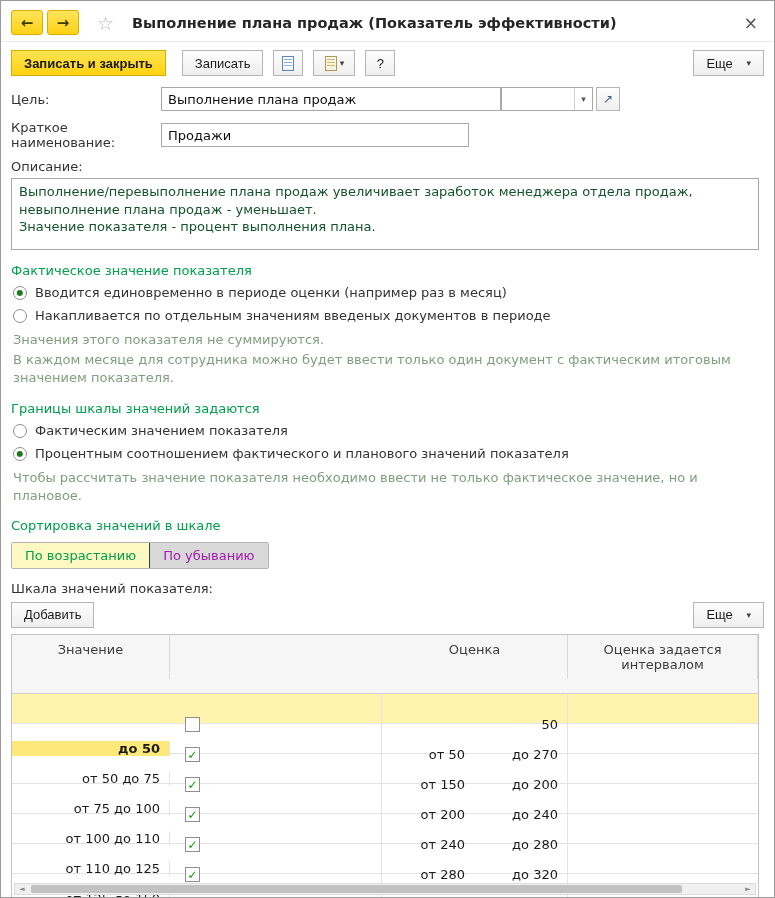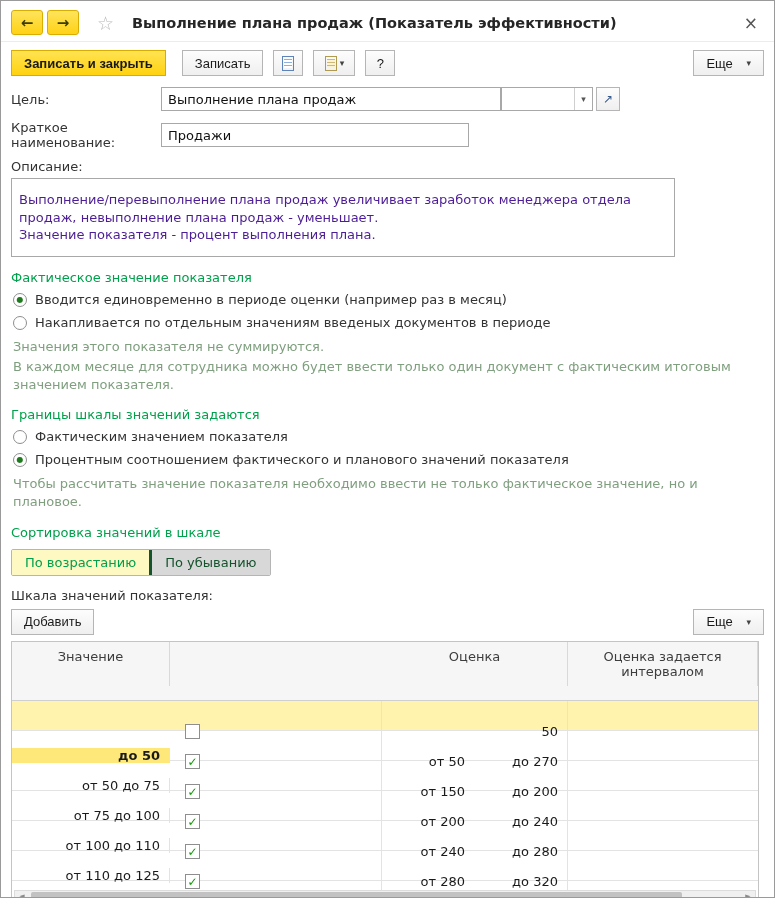--- a/index.html
+++ b/index.html
@@ -56,39 +56,39 @@
   }
   .inp-goal { width:340px; }
   .lbl-parent { margin-left:10px; width:116px; }
   .combo { width:92px; height:24px; border:1px solid #a8a8a8; background:#fff; display:flex; }
   .combo .combo-val { flex:1; }
   .combo .combo-dd { width:18px; border-left:1px solid #cfcfcf; display:flex; align-items:center; justify-content:center; font-size:9px; color:#555; cursor:pointer; }
   .open-btn { width:24px; height:24px; margin-left:3px; padding:0; font-size:12px; color:#3a5c8c; }
   .inp-short { width:308px; }
   .desc-label { margin:2px 0 4px 0; color:#333; }
   .textarea {
-    border:1px solid #a8a8a8; background:#fff; min-height:72px; padding:12px 7px;
-    white-space:pre-wrap; line-height:1.35; color:#4c1d95; width:664px;
+    border:1px solid #a8a8a8; background:#fff; min-height:72px; padding:4px 7px;
+    white-space:pre-wrap; line-height:1.35; color:#14532d; width:748px;
   }
   
   .section-title { color:#00a04c; margin:13px 0 7px 0; }
   .opt { display:flex; align-items:flex-start; margin:0 0 8px 2px; cursor:pointer; }
   .radio {
     width:14px; height:14px; min-width:14px; border:1px solid #8e8e8e; border-radius:50%;
     background:#fff; display:inline-flex; align-items:center; justify-content:center;
     margin:1px 8px 0 0;
   }
   .radio span { font-size:8px; line-height:1; color:#1e7a1e; }
   .opt-label { color:#333; }
   .hint { color:#7f9f7f; line-height:1.4; margin:2px 0 0 2px; max-width:745px; }
   
   .toggle { display:inline-flex; border:1px solid #b5b5b5; border-radius:2px; overflow:hidden; margin-top:2px; }
   .seg { padding:5px 13px; cursor:pointer; }
   .seg.active { background:#fef9c3; color:#00a04c; }
-  .seg.inactive { background:#d8d8d8; color:#14532d; border-left:3px solid #14532d;text-align:center; }
+  .seg.inactive { background:#d8d8d8; color:#a21caf; border-left:1px solid #14532d;text-align:center; }
   
   .scale-label { margin:12px 0 6px 0; color:#333; }
   .scale-toolbar { display:flex; align-items:center; margin-bottom:6px; }
   .tbl { border:1px solid #c4c4c4; width:748px; height:264px; position:relative; background:#fff; }
   .thead, .trow { display:grid; grid-template-columns:158px 212px 92px 94px 1fr; align-items:stretch; }
   .thead { background:#f6f6f6; border-bottom:1px solid #cfcfcf; color:#3d3d3d; }
   .hcell { padding:7px 8px; text-align:center; border-right:1px solid #d9d9d9; }
   .hcell.span2 { grid-column:3/5; }
   .hcell.last { border-right:none; }
   .trow { border-bottom:1px solid #e3e3e3; height:30px; }

